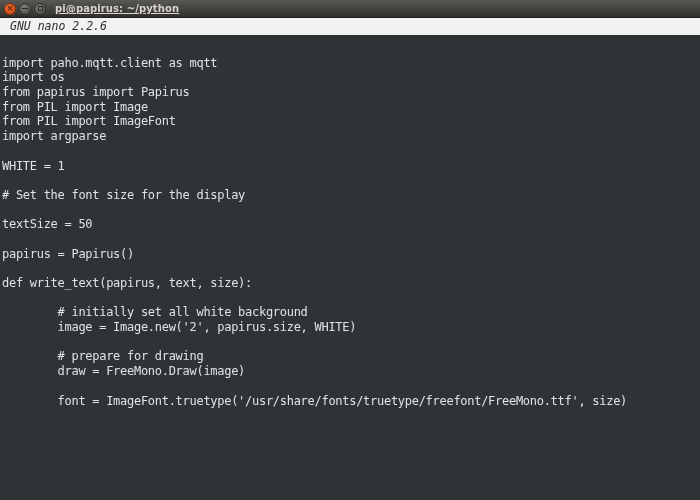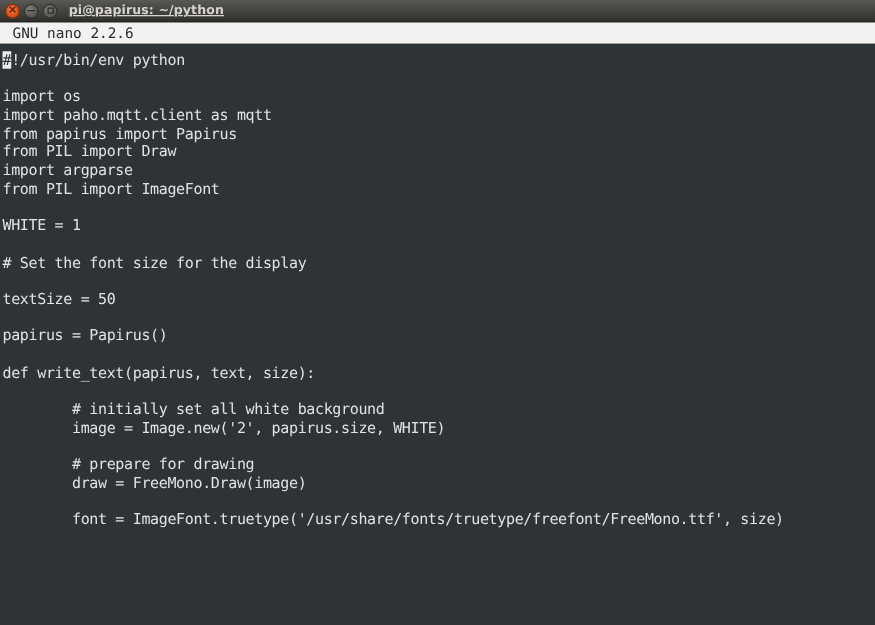--- a/index.html
+++ b/index.html
@@ -112,20 +112,21 @@
     line-height: 17px;
     white-space: pre;
     position: relative;
     box-sizing: border-box;
     overflow: hidden;
   }
   #nano-version {
     position: absolute;
     left: 10px;
     top: 0;
+    font-style: italic;
   }
   #nano-filename {
     position: absolute;
     left: 222px;
     top: 16px;
     margin-left: 20px;
   }
 
   
   #editor {
@@ -171,28 +172,27 @@
     </div>
     <div id="window-title">pi@papirus: ~/python</div>
   </div>
 
   <div id="nano-header">
     <span id="nano-version">GNU nano 2.2.6</span>
     <span id="nano-filename">File: mqttPapirus</span>
   </div>
 
   <div id="editor">
-      <div class="code-line"><span class="cursor-char">#</span>!/usr/bin/env python</div>
-      <div class="code-line">&nbsp;</div>
+      <div class="code-line">&nbsp;</div>
+      <div class="code-line">import paho.mqtt.client as mqtt</div>
       <div class="code-line">import os</div>
-      <div class="code-line">import paho.mqtt.client as mqtt</div>
       <div class="code-line">from papirus import Papirus</div>
-      <div class="code-line">from PIL import Draw</div>
+      <div class="code-line">from PIL import Image</div>
+      <div class="code-line">from PIL import ImageFont</div>
       <div class="code-line">import argparse</div>
-      <div class="code-line">from PIL import ImageFont</div>
       <div class="code-line">&nbsp;</div>
       <div class="code-line">WHITE = 1</div>
       <div class="code-line">&nbsp;</div>
       <div class="code-line"># Set the font size for the display</div>
       <div class="code-line">&nbsp;</div>
       <div class="code-line">textSize = 50</div>
       <div class="code-line">&nbsp;</div>
       <div class="code-line">papirus = Papirus()</div>
       <div class="code-line">&nbsp;</div>
       <div class="code-line">def write_text(papirus, text, size):</div>

